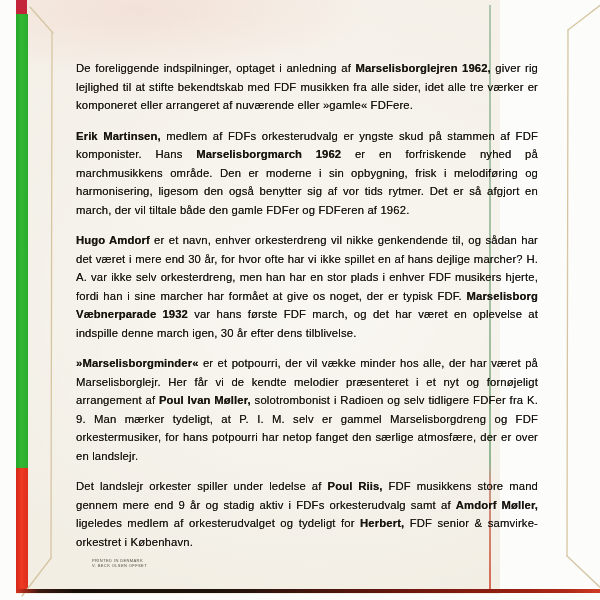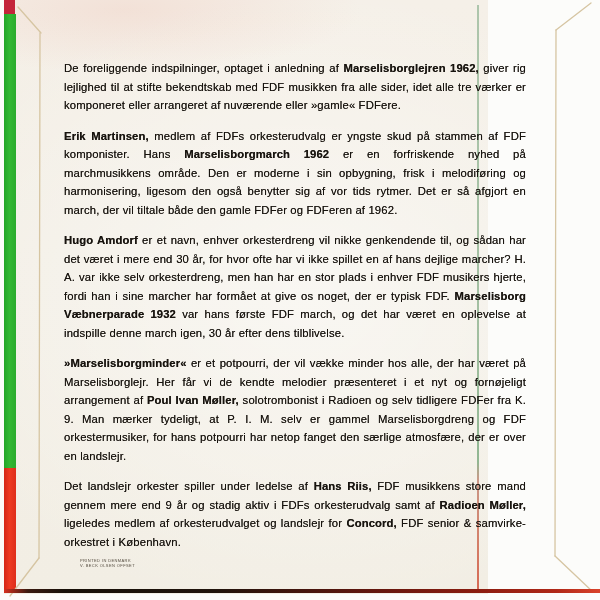--- a/index.html
+++ b/index.html
@@ -3,21 +3,21 @@
 <meta charset="utf-8">
 <title>Record sleeve back — FDF Marselisborglejren 1962</title>
 <style>
   html,body{margin:0;padding:0;}
   body{
     width:600px;height:600px;overflow:hidden;position:relative;
     background:#fcfcfa;
     font-family:"Liberation Sans","DejaVu Sans",sans-serif;
   }
   .sleeve{
-    position:absolute;left:4px;top:0;width:484px;height:594px;
+    position:absolute;left:16px;top:0;width:484px;height:594px;
     background:
       radial-gradient(ellipse 340px 90px at 120px 10px, rgba(235,180,165,.25), rgba(235,180,165,0) 70%),
       radial-gradient(ellipse 500px 400px at 300px 300px, rgba(255,255,255,.5), rgba(255,255,255,0) 80%),
       linear-gradient(180deg,#f5f0e8 0%,#f3efe6 40%,#f2eee4 100%);
   }
   
   .spine{position:absolute;left:0;top:0;width:12px;height:591px;}
   .spine-red-top{position:absolute;left:0;top:0;width:11px;height:14px;background:#c4243a;}
   .spine-green{position:absolute;left:0;top:14px;width:12px;height:454px;
     background:linear-gradient(90deg,#23a527 0%,#33b833 45%,#2aab2d 100%);}
@@ -70,21 +70,21 @@
     <line x1="587" y1="3" x2="552" y2="30"></line>
     <line x1="552" y1="30" x2="551" y2="556"></line>
     <line x1="551" y1="556" x2="589" y2="592"></line>
   </svg>
 
   <div class="notes">
     <p><span>De foreliggende indspilninger, optaget i anledning af </span><b>Marselisborglejren 1962,</b><span> giver rig lejlighed til at stifte bekendtskab med FDF musikken fra alle sider, idet alle tre værker er komponeret eller arrangeret af nuværende eller »gamle« FDFere.</span></p>
     <p><b>Erik Martinsen,</b><span> medlem af FDFs orkesterudvalg er yngste skud på stammen af FDF komponister. Hans </span><b>Marselisborgmarch 1962</b><span> er en forfriskende nyhed på marchmusikkens område. Den er moderne i sin opbygning, frisk i melodiføring og harmonisering, ligesom den også benytter sig af vor tids rytmer. Det er så afgjort en march, der vil tiltale både den gamle FDFer og FDFeren af 1962.</span></p>
     <p><b>Hugo Amdorf</b><span> er et navn, enhver orkesterdreng vil nikke genkendende til, og sådan har det været i mere end 30 år, for hvor ofte har vi ikke spillet en af hans dejlige marcher? H. A. var ikke selv orkesterdreng, men han har en stor plads i enhver FDF musikers hjerte, fordi han i sine marcher har formået at give os noget, der er typisk FDF. </span><b>Marselisborg Væbnerparade 1932</b><span> var hans første FDF march, og det har været en oplevelse at indspille denne march igen, 30 år efter dens tilblivelse.</span></p>
     <p><b>»Marselisborgminder«</b><span> er et potpourri, der vil vække minder hos alle, der har været på Marselisborglejr. Her får vi de kendte melodier præsenteret i et nyt og fornøjeligt arrangement af </span><b>Poul Ivan Møller,</b><span> solotrombonist i Radioen og selv tidligere FDFer fra K. 9. Man mærker tydeligt, at P. I. M. selv er gammel Marselisborgdreng og FDF orkestermusiker, for hans potpourri har netop fanget den særlige atmosfære, der er over en landslejr.</span></p>
-    <p><span>Det landslejr orkester spiller under ledelse af </span><b>Hans Riis,</b><span> FDF musikkens store mand gennem mere end 9 år og stadig aktiv i FDFs orkesterudvalg samt af </span><b>Radioen Møller,</b><span> ligeledes medlem af orkesterudvalget og landslejr for </span><b>Concord,</b><span> FDF senior &amp; samvirke-orkestret i København.</span></p>
+    <p><span>Det landslejr orkester spiller under ledelse af </span><b>Poul Riis,</b><span> FDF musikkens store mand gennem mere end 9 år og stadig aktiv i FDFs orkesterudvalg samt af </span><b>Amdorf Møller,</b><span> ligeledes medlem af orkesterudvalget og tydeligt for </span><b>Herbert,</b><span> FDF senior &amp; samvirke-orkestret i København.</span></p>
   </div>
 
   <div class="imprint">
     <div>PRINTED IN DENMARK</div>
     <div>V. BECK OLSEN OFFSET</div>
   </div>
 
   <div class="bottom-edge"></div>
 </div>
 

